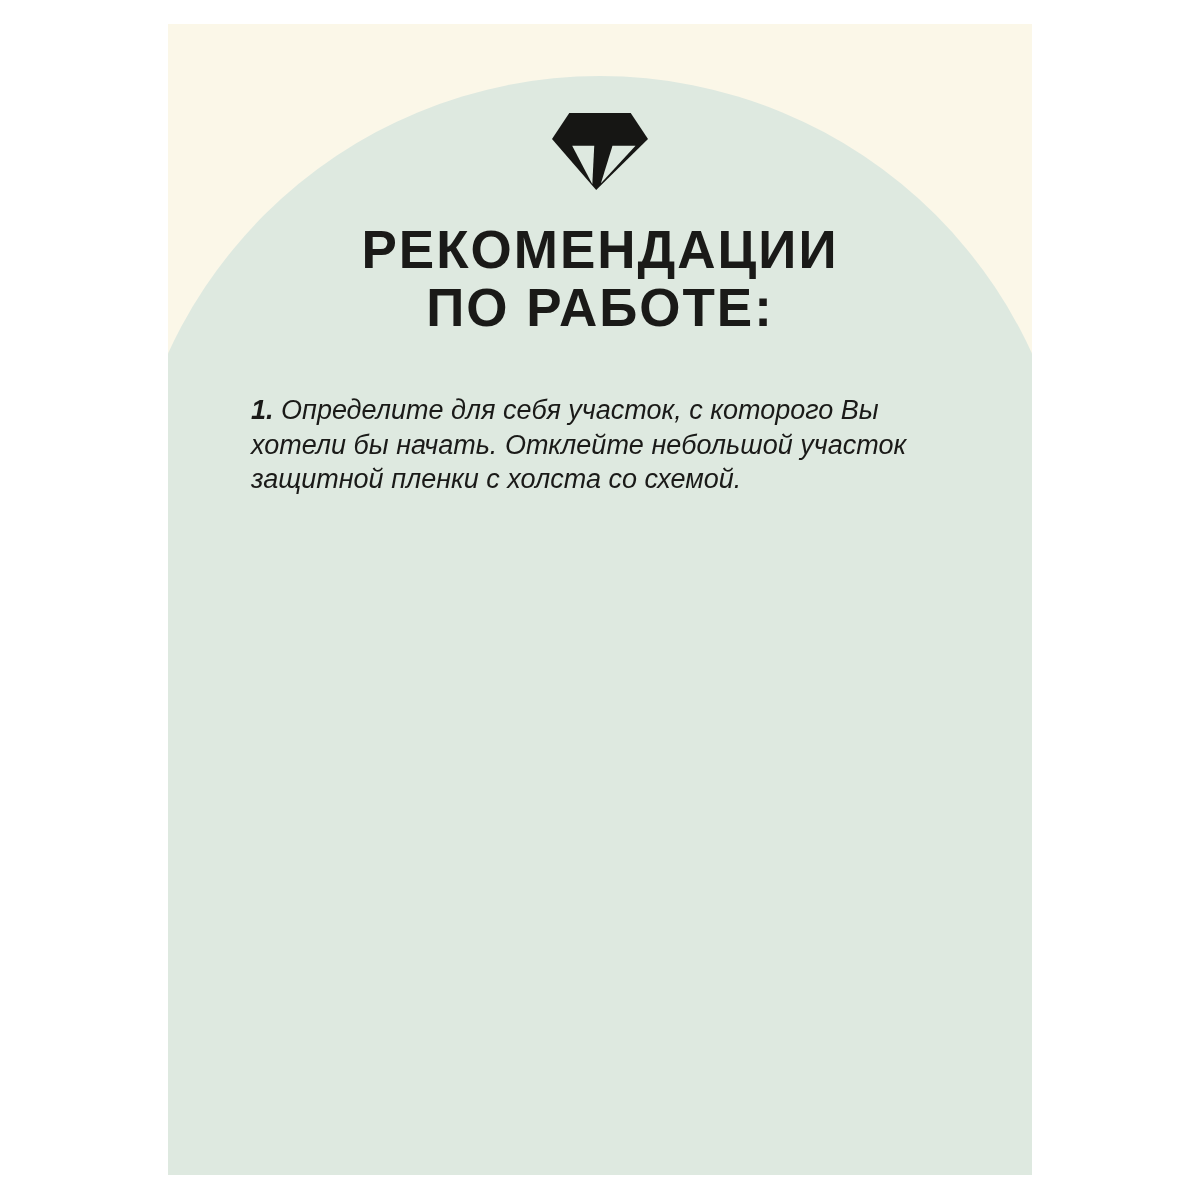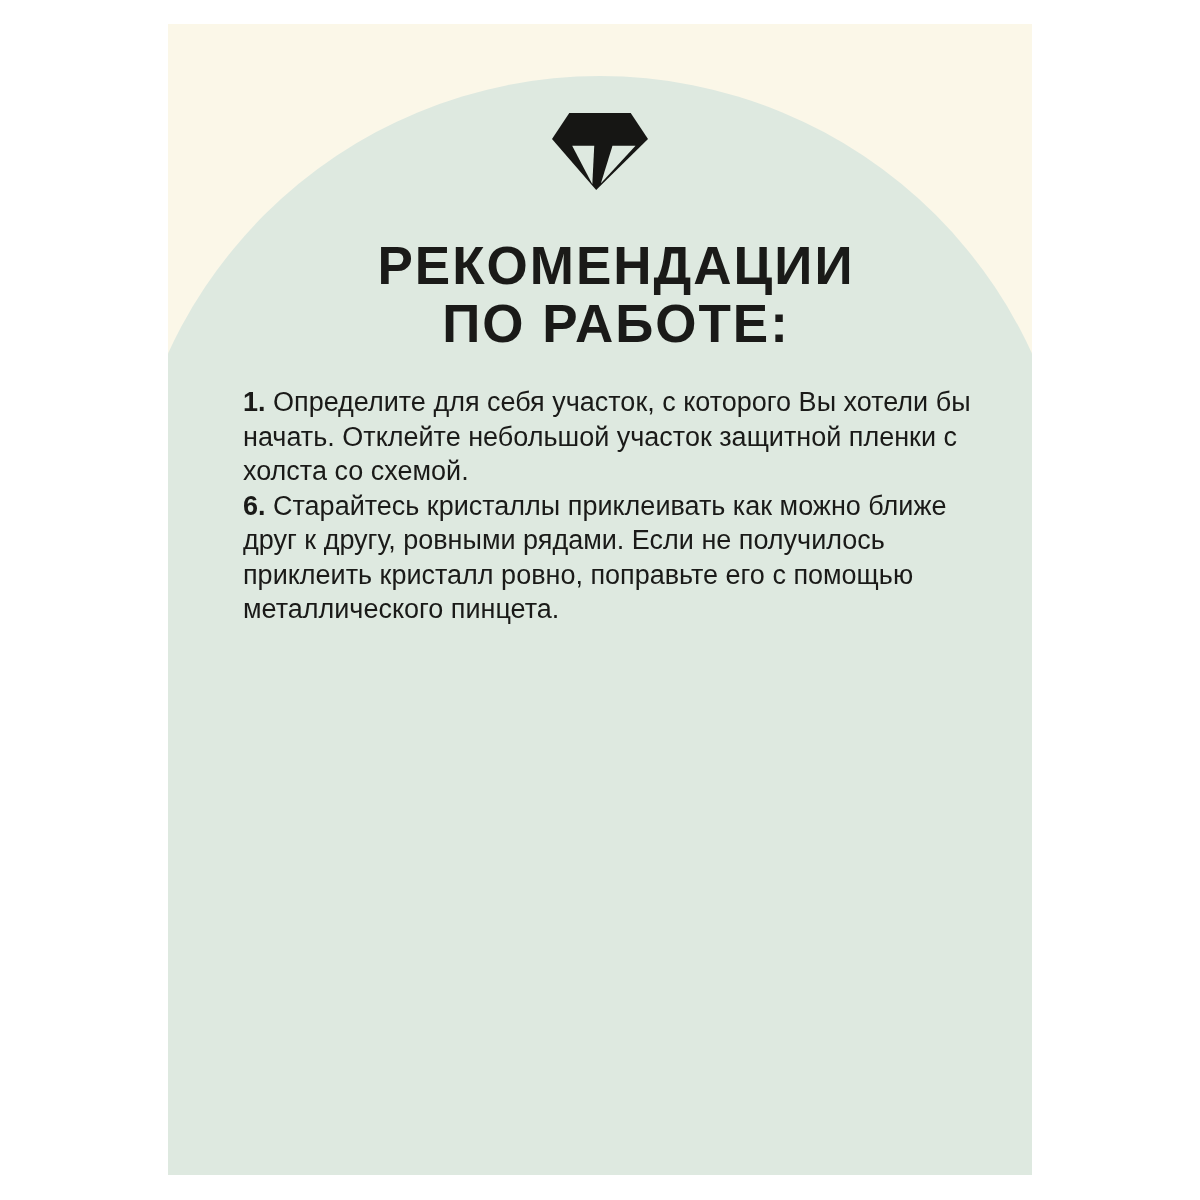--- a/index.html
+++ b/index.html
@@ -38,54 +38,53 @@
     transform: translateX(-50%);
     width: 96px;
     height: 77px;
   }
   .gem svg { display: block; width: 100%; height: 100%; }
   .title {
     position: absolute;
     top: 197px;
     left: 0;
     width: 100%;
-    margin: 16px;
+    margin: 0;
     text-align: center;
     font-size: 53px;
     line-height: 58px;
     font-weight: bold;
     letter-spacing: 2px;
     color: var(--ink, #1A1A18);
   }
   .instructions {
     position: absolute;
     left: 75px;
     top: 361px;
     width: 740px;
     font-size: 27px;
     line-height: 34.5px;
     color: var(--ink, #1A1A18);
   }
-  .instruction { margin: 0; }
+  .instruction { margin: 8px; font-style: italic; }
   .instruction b { font-weight: bold; }
 </style>
 </head>
 <body>
 
 <div class="page">
   <div class="card">
     <div class="arch"></div>
     <div class="content">
       <div class="gem">
         <svg viewBox="0 0 100 80" preserveAspectRatio="xMidYMid meet" aria-hidden="true">
           <path class="gem-body" d="M18 0 H82 L100 27 L46 80 L0 27 Z" fill="#161614"></path>
           <path class="facet" d="M21 34 L44 34 L42 74 Z" fill="#DEE9E0"></path>
           <path class="facet" d="M63 34 L87 34 L51 73 Z" fill="#DEE9E0"></path>
         </svg>
       </div>
       <h1 class="title"><span>РЕКОМЕНДАЦИИ</span><br><span>ПО РАБОТЕ:</span></h1>
       <div class="instructions" id="instructions">
           <p class="instruction"><b>1.</b> Определите для себя участок, с которого Вы хотели бы начать. Отклейте небольшой участок защитной пленки с холста со схемой.</p>
-          <p class="instruction"><b>6.</b> Старайтесь кристаллы приклеивать как можно ближе друг к другу, ровными рядами. Если не получилось приклеить кристалл ровно, поправьте его с помощью металлического пинцета.</p>
         </div>
     </div>
   </div>
 </div>
 
 </body></html>

